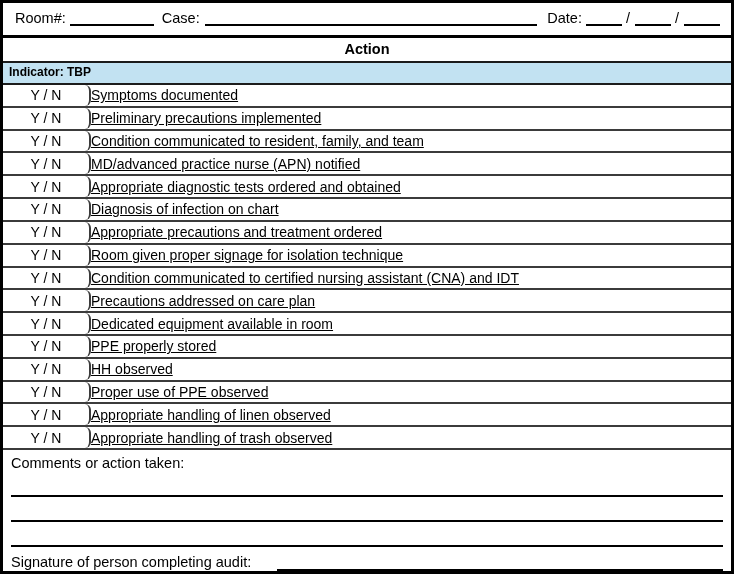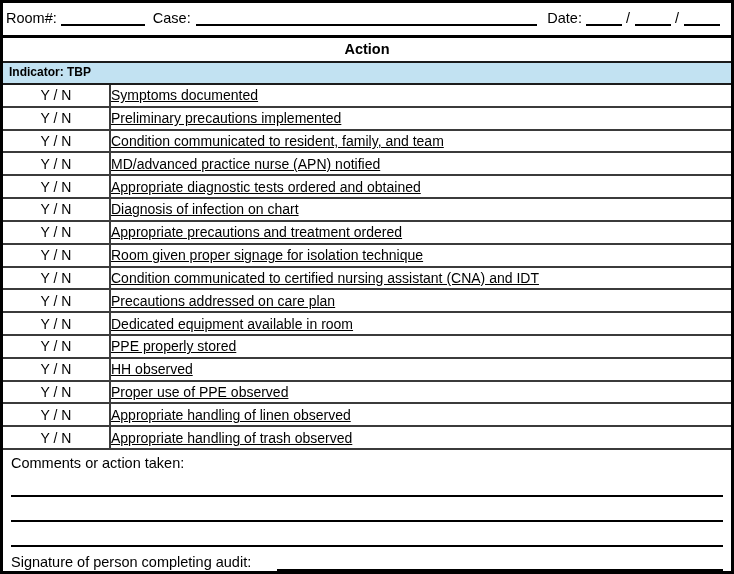--- a/index.html
+++ b/index.html
@@ -13,21 +13,21 @@
     font-family: "Liberation Sans", sans-serif;
     display: flex;
     flex-direction: column;
     overflow: hidden;
   }
 
   
   .top-row {
     display: flex;
     align-items: flex-end;
-    padding: 7px 8px 9px 3px;
+    padding: 7px 8px 9px 12px;
     border-bottom: 3px solid #000;
     font-size: 14.5px;
     line-height: 16px;
     white-space: nowrap;
   }
   .blank {
     display: inline-block;
     border-bottom: 2px solid #000;
     height: 15px;
     box-sizing: border-box;
@@ -65,26 +65,27 @@
   }
   .data-row {
     display: flex;
     height: 23px;
     box-sizing: border-box;
     border-bottom: 2px solid #3b3b3b;
     font-size: 14px;
   }
   .data-row:last-of-type { border-bottom: 3px solid #000; height: 24px; }
   .cell-completed {
-    width: 108px;
+    width: 88px;
     box-sizing: border-box;
     border-right: 2px solid #3b3b3b;
     display: flex;
     align-items: center;
     justify-content: center;
+    border-radius: 6px;
   }
   .cell-action {
     flex: 1;
     display: flex;
     align-items: center;
     padding-left: 0;
     text-decoration: underline;
   }
 
   

